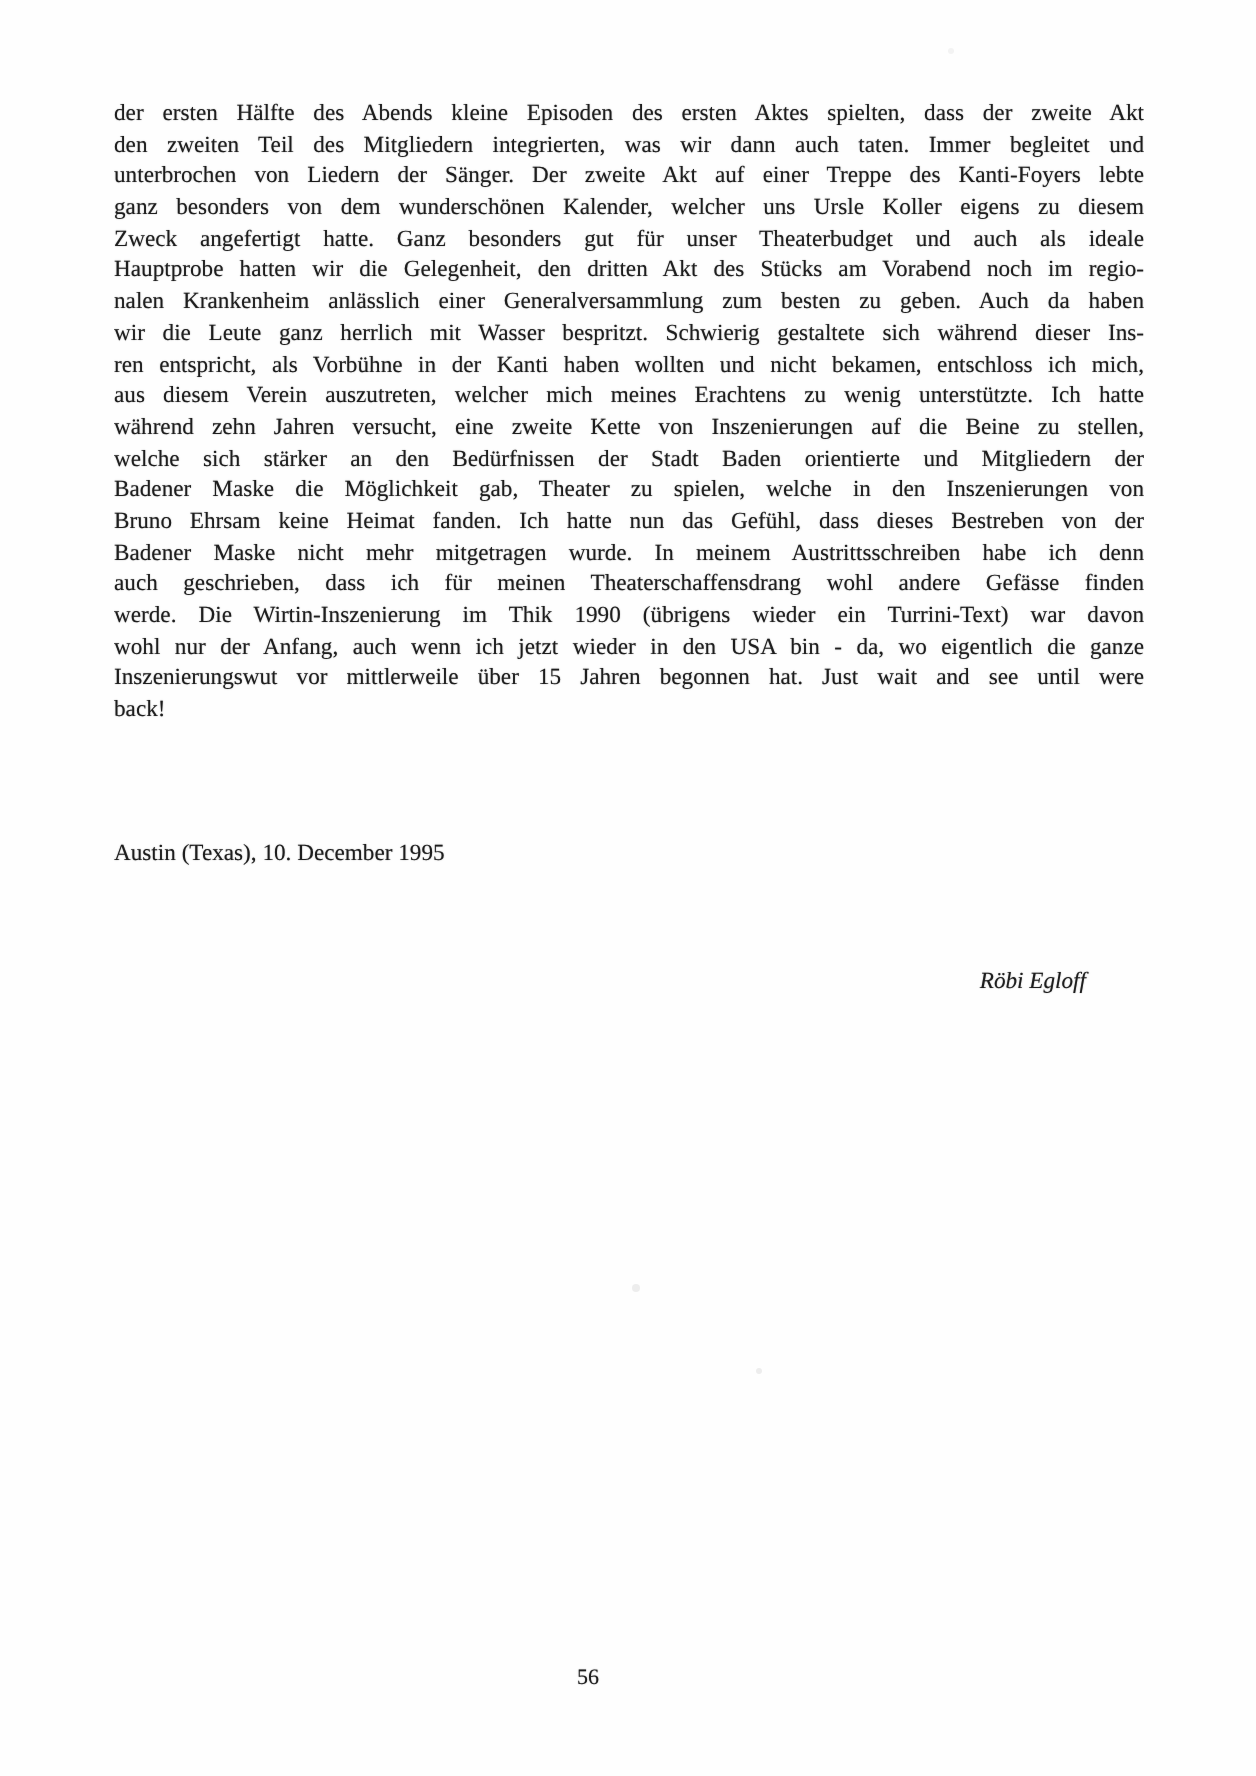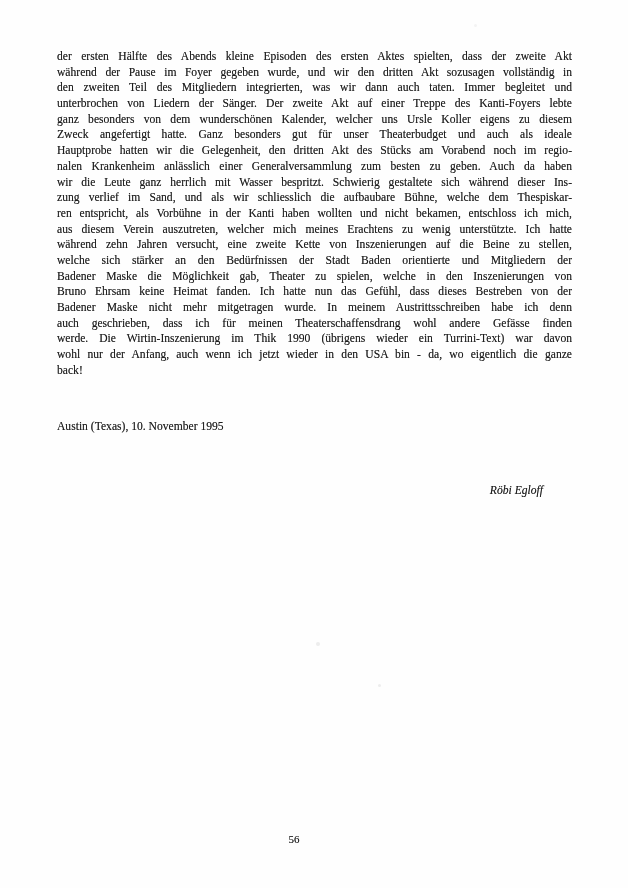--- a/index.html
+++ b/index.html
@@ -82,43 +82,42 @@
   .speck-2 { left: 378px; top: 684px; width: 3px; height: 3px; }
   .speck-3 { left: 474px; top: 24px;  width: 3px; height: 3px; background: #f3f3f3; }
 </style>
 </head>
 <body>
 
 <div class="page">
 
   <div class="body-text">
     <div class="jline">der ersten Hälfte des Abends kleine Episoden des ersten Aktes spielten, dass der zweite Akt</div>
-    <div class="jline">während der Pause im Foyer gegeben wurde, und wir den dritten Akt sozusagen vollständig in</div>
     <div class="jline">den zweiten Teil des Mitgliedern integrierten, was wir dann auch taten. Immer begleitet und</div>
     <div class="jline">unterbrochen von Liedern der Sänger. Der zweite Akt auf einer Treppe des Kanti-Foyers lebte</div>
     <div class="jline">ganz besonders von dem wunderschönen Kalender, welcher uns Ursle Koller eigens zu diesem</div>
     <div class="jline">Zweck angefertigt hatte. Ganz besonders gut für unser Theaterbudget und auch als ideale</div>
     <div class="jline">Hauptprobe hatten wir die Gelegenheit, den dritten Akt des Stücks am Vorabend noch im regio-</div>
     <div class="jline">nalen Krankenheim anlässlich einer Generalversammlung zum besten zu geben. Auch da haben</div>
     <div class="jline">wir die Leute ganz herrlich mit Wasser bespritzt. Schwierig gestaltete sich während dieser Ins-</div>
-    <div class="jline">zung verlief im Sand, und als wir schliesslich die aufbaubare Bühne, welche dem Thespiskar-</div>
     <div class="jline">ren entspricht, als Vorbühne in der Kanti haben wollten und nicht bekamen, entschloss ich mich,</div>
     <div class="jline">aus diesem Verein auszutreten, welcher mich meines Erachtens zu wenig unterstützte. Ich hatte</div>
     <div class="jline">während zehn Jahren versucht, eine zweite Kette von Inszenierungen auf die Beine zu stellen,</div>
     <div class="jline">welche sich stärker an den Bedürfnissen der Stadt Baden orientierte und Mitgliedern der</div>
     <div class="jline">Badener Maske die Möglichkeit gab, Theater zu spielen, welche in den Inszenierungen von</div>
     <div class="jline">Bruno Ehrsam keine Heimat fanden. Ich hatte nun das Gefühl, dass dieses Bestreben von der</div>
     <div class="jline">Badener Maske nicht mehr mitgetragen wurde. In meinem Austrittsschreiben habe ich denn</div>
     <div class="jline">auch geschrieben, dass ich für meinen Theaterschaffensdrang wohl andere Gefässe finden</div>
     <div class="jline">werde. Die Wirtin-Inszenierung im Thik 1990 (übrigens wieder ein Turrini-Text) war davon</div>
     <div class="jline">wohl nur der Anfang, auch wenn ich jetzt wieder in den USA bin - da, wo eigentlich die ganze</div>
+    <div class="jline">Inszenierungswut vor mittlerweile über 15 Jahren begonnen hat. Just wait and see until were</div>
     <div class="lastline">back!</div>
   </div>
 
-  <div class="dateline">Austin (Texas), 10. November 1995</div>
+  <div class="dateline">Austin (Texas), 10. December 1995</div>
 
   <div class="signature">Röbi Egloff</div>
 
   <div class="page-number">56</div>
 
   <div class="speck speck-1"></div>
   <div class="speck speck-2"></div>
   <div class="speck speck-3"></div>
 
 </div>

